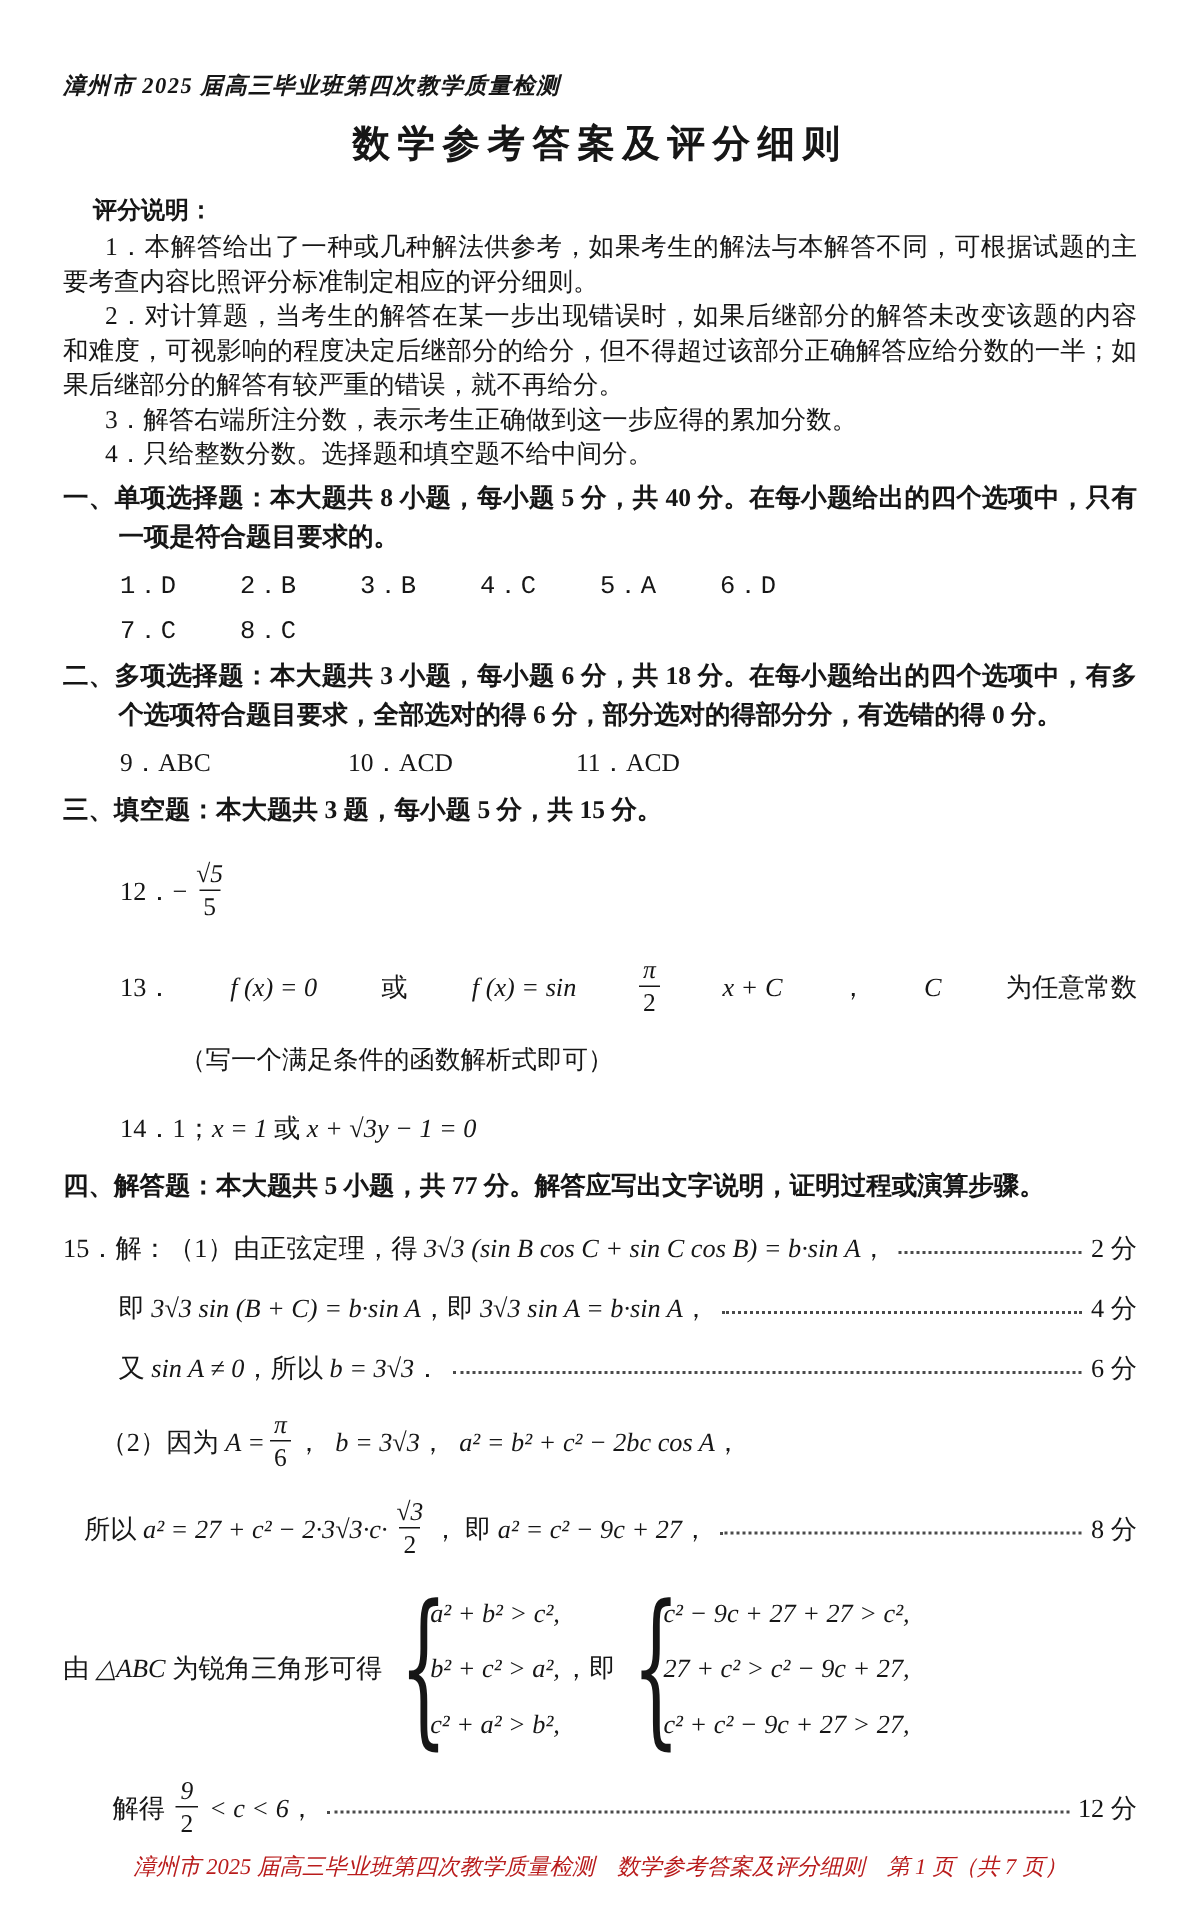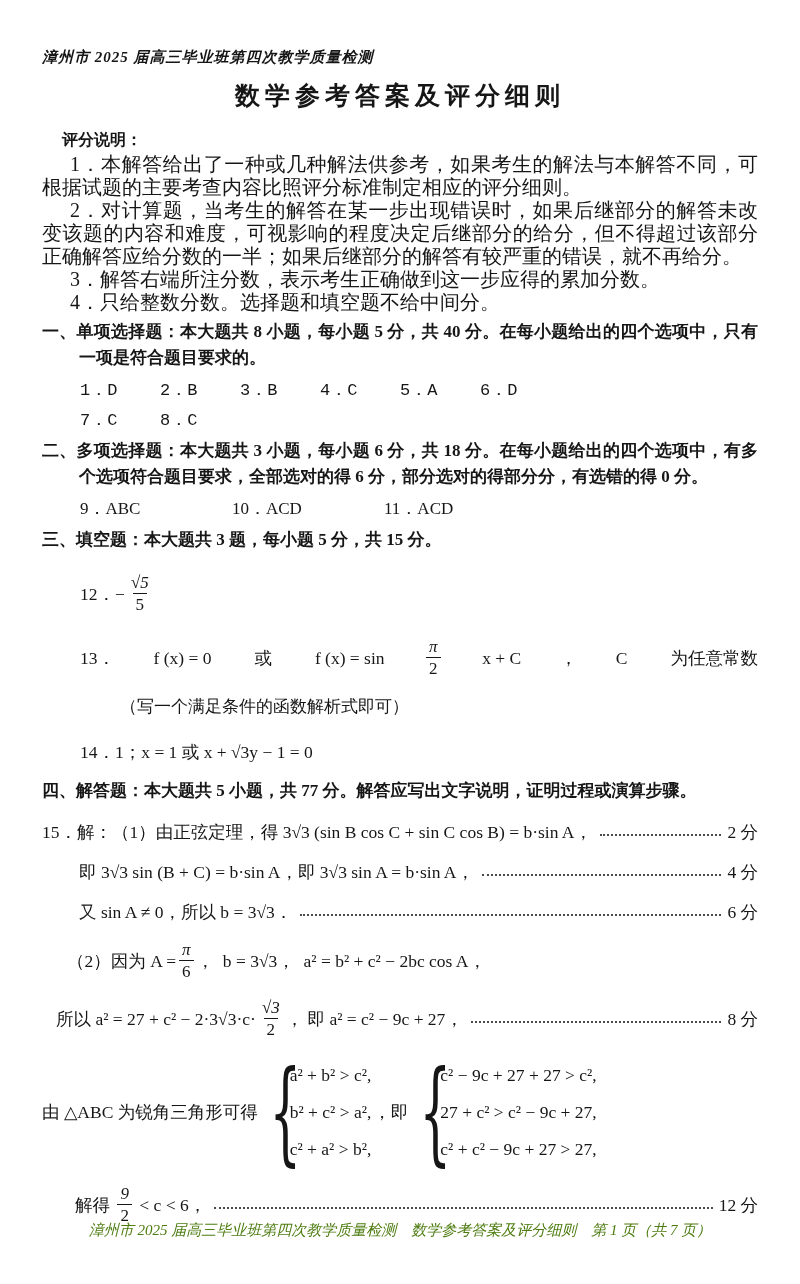--- a/index.html
+++ b/index.html
@@ -18,37 +18,37 @@
     text-align: left; font-size: 15px; font-weight: 700;
     margin: 10px 0 12px 0; letter-spacing: 1px; font-style: italic;
   }
   .subtitle {
     text-align: center; font-size: 25px; font-weight: 700;
     margin: 6px 0 18px 0; letter-spacing: 5px;
   }
 
   .notes-heading { font-weight: 700; font-size: 16px; margin: 0 0 2px 0; padding-left: 20px; }
   .note {
-    font-size: 20px; line-height: 23px; margin: 0;
+    font-size: 17px; line-height: 23px; margin: 0;
     text-indent: 28px; text-align: justify;
   }
 
   .sec-header {
     font-weight: 700; font-size: 17px; line-height: 26px;
     margin: 5px 0 4px 0;
     padding-left: 37px; text-indent: -37px;
     text-align: justify;
   }
 
   .ans-row { display: flex; font-size: 17px; margin: 7px 0 7px 38px; }
   .ans-row .ans { flex: 0 0 auto; }
   .row6 .ans { width: 80px; font-family: Liberation Mono, monospace; }
   .row3 .ans { width: 152px; }
 
-  .math { font-family: "Liberation Serif", serif; white-space: pre; }
+  .math { font-family: "Liberation Serif", serif; font-style: italic; white-space: pre; }
   .rm   { font-style: normal; white-space: pre; }
   .lab  { font-style: normal; white-space: pre; }
 
   .frac {
     display: inline-flex; flex-direction: column; align-items: center;
     vertical-align: middle; margin: 0 3px; line-height: 1.18; font-size: 17px;
   }
   .frac .fnum { display: block; padding: 0 3px; font-style: italic; font-family: "Liberation Serif", serif; }
   .frac .fden { display: block; padding: 1px 3px 0 3px; border-top: 1.5px solid #161616; font-style: normal; }
 
@@ -79,23 +79,23 @@
   .brace {
     font-family: "DejaVu Serif", serif; font-style: normal;
     font-size: 112px; line-height: 1; font-weight: 400;
     display: inline-block; width: 34px; text-align: center;
     transform: scaleX(0.45); transform-origin: center;
     margin-right: -4px;
   }
   .sys-line { margin: 10px 0 6px 0; }
 
   .footer {
-    position: absolute; left: 0; right: 0; bottom: 44px;
+    position: absolute; left: 0; right: 0; bottom: 30px;
     text-align: center; font-size: 15px; font-style: italic;
-    color: #4d7c0f;
+    color: #b91c1c;
   }
 </style>
 </head>
 <body>
 
 <div class="page">
 
   <h1 class="title">漳州市 2025 届高三毕业班第四次教学质量检测</h1>
   <h2 class="subtitle">数学参考答案及评分细则</h2>
 

